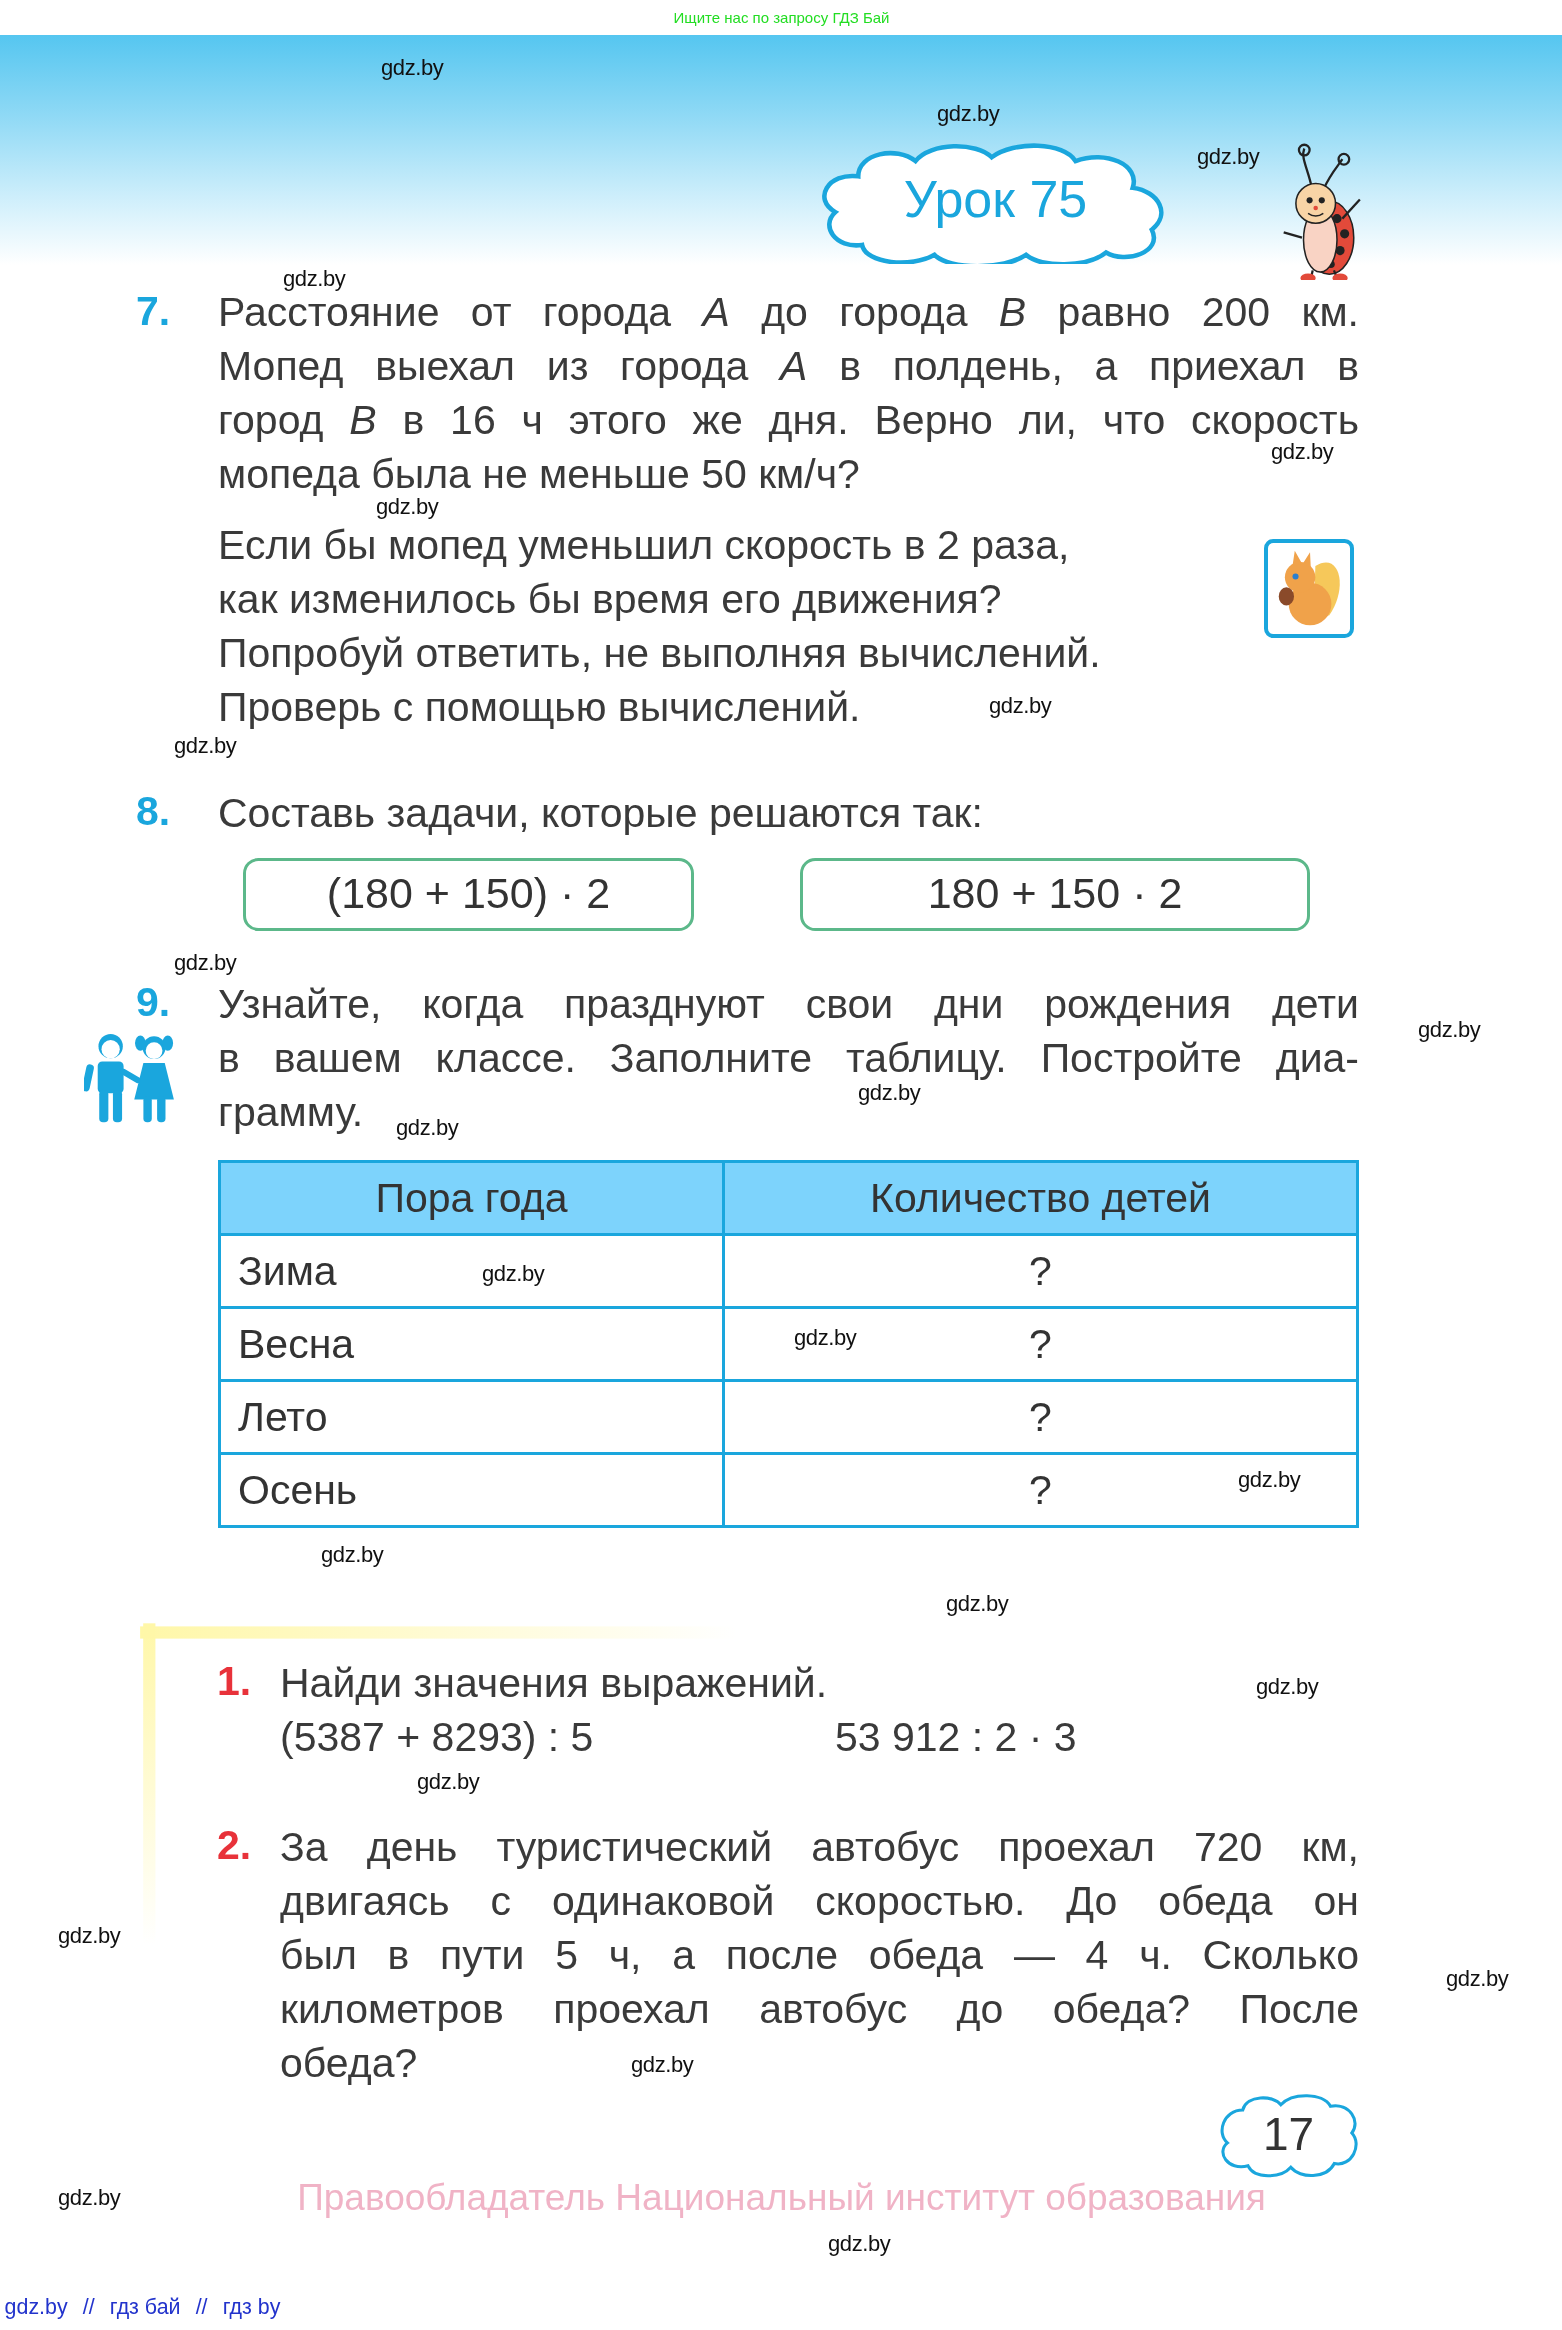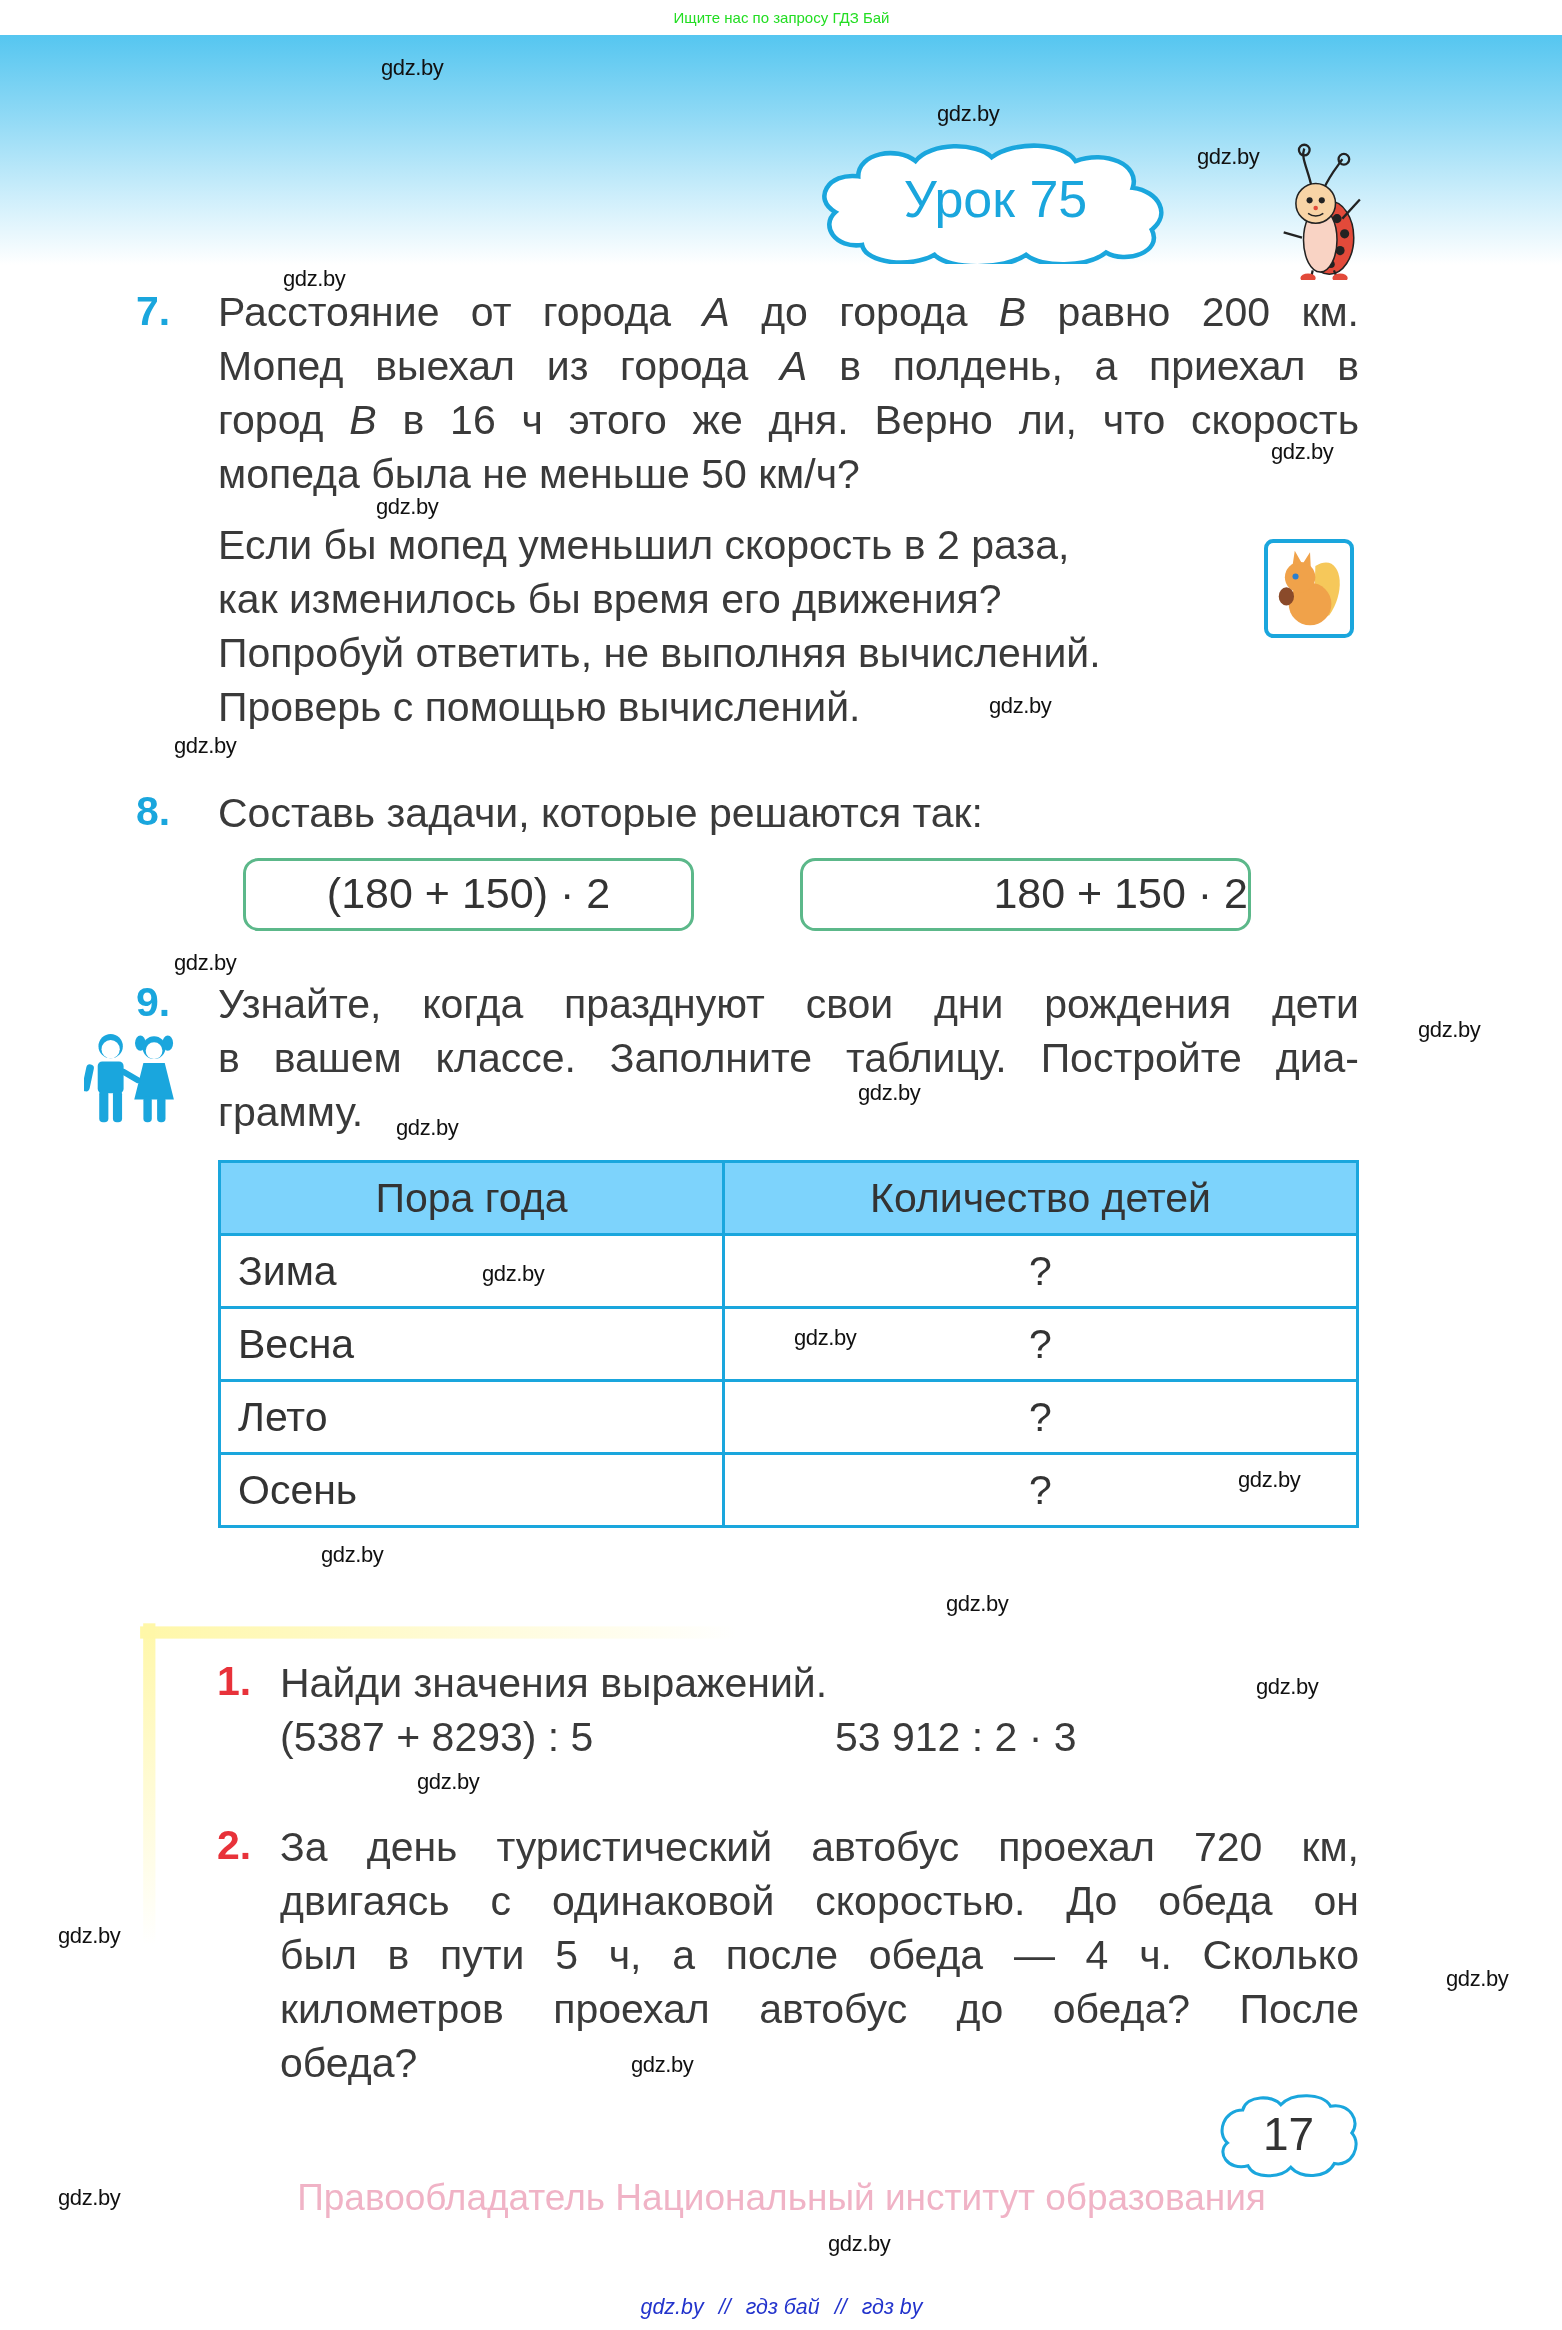--- a/index.html
+++ b/index.html
@@ -44,21 +44,21 @@
     table.seasons td.season { text-align: left; padding-left: 17px; width: 504px; }
     table.seasons td.count { text-align: center; }
 
     .review-frame { position: absolute; left: 134px; top: 1617px; width: 612px; height: 337px; }
 
     .page-cloud { position: absolute; left: 1216px; top: 2091px; width: 145px; height: 87px; }
     .page-num { position: absolute; left: 1216px; top: 2091px; width: 145px; height: 87px; text-align: center;
       line-height: 87px; font-size: 46px; color: #333; }
 
     .copyright { position: absolute; left: 0; top: 2177px; width: 1563px; text-align: center; font-size: 37px; color: #f0b3c6; }
-    .footer-links { position: absolute; left: 0; top: 2295px; width: 1563px; text-align: center; font-size: 21.4px; color: #2233cc; font-style: italic; }
+    .footer-links { position: absolute; left: 0; top: 2295px; width: 1563px; font-size: 21.4px; color: #2233cc; }
     .footer-links span { margin: 0 4.6px; }
   </style>
 </head>
 <body>
 
 <div class="top-banner">Ищите нас по запросу ГДЗ Бай</div>
 
 <div class="sky"></div>
 
 <div class="wm" style="left:381px;top:55px;">gdz.by</div>
@@ -139,21 +139,21 @@
     <circle cx="36" cy="44" r="4" fill="#2a7fd0"></circle>
     <ellipse cx="24" cy="70" rx="10" ry="12" fill="#8a4a2a"></ellipse>
   </svg>
 </div>
 
 <div class="task-num blue" style="left:136px;top:788px;">8.</div>
 <div class="para" style="left:218px;top:786px;">
   <span class="line last">Составь задачи, которые решаются так:</span>
 </div>
 <div class="expr-box" style="left:243px;width:451px;">(180 + 150) · 2</div>
-<div class="expr-box" style="left:800px;width:451px;text-align:right;">180 + 150 · 2</div>
+<div class="expr-box" style="left:800px;width:510px;">180 + 150 · 2</div>
 
 <div class="task-num blue" style="left:136px;top:979px;">9.</div>
 <svg class="kids-icon" viewBox="0 0 130 125">
   <g fill="#1aa6dd">
     <circle cx="35" cy="22" r="16"></circle>
       <circle cx="35" cy="26" r="12" fill="#fff"></circle>
     <rect x="18" y="42" width="34" height="42" rx="6"></rect>
     <rect x="20" y="80" width="12" height="42" rx="5"></rect>
       <rect x="38" y="80" width="12" height="42" rx="5"></rect>
     <rect x="4" y="46" width="10" height="36" rx="5" transform="rotate(12 9 46)"></rect>

